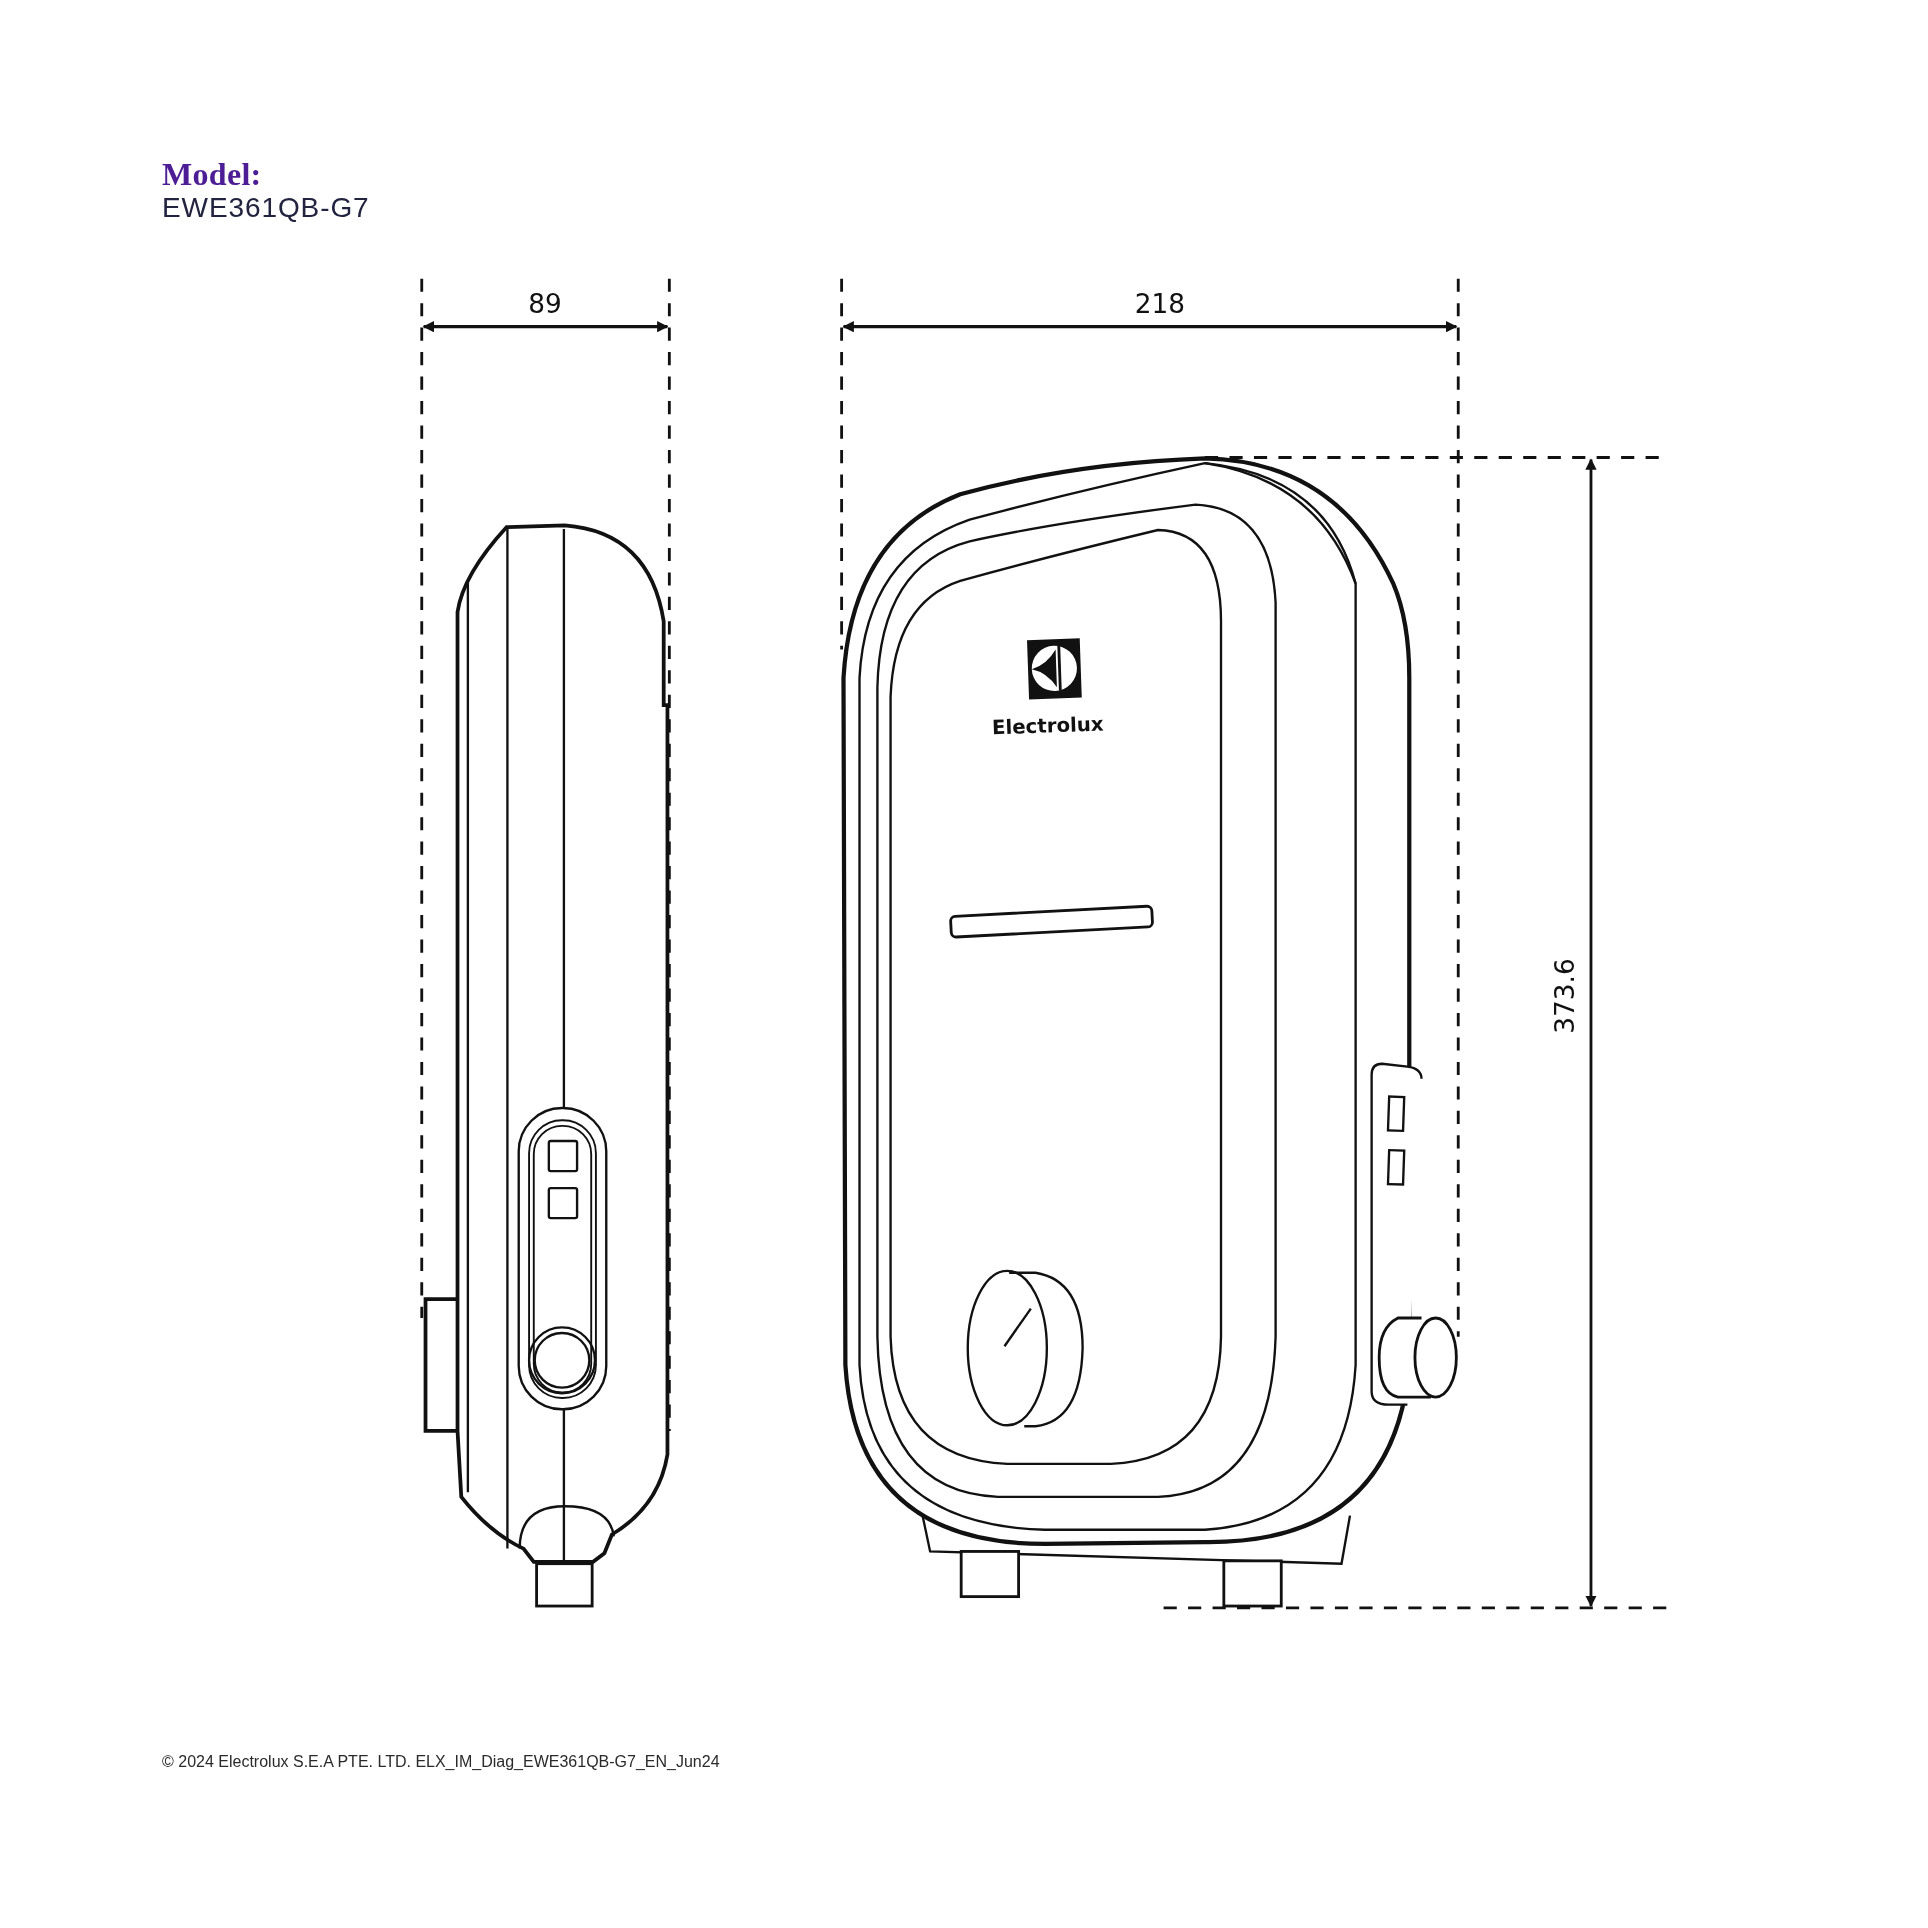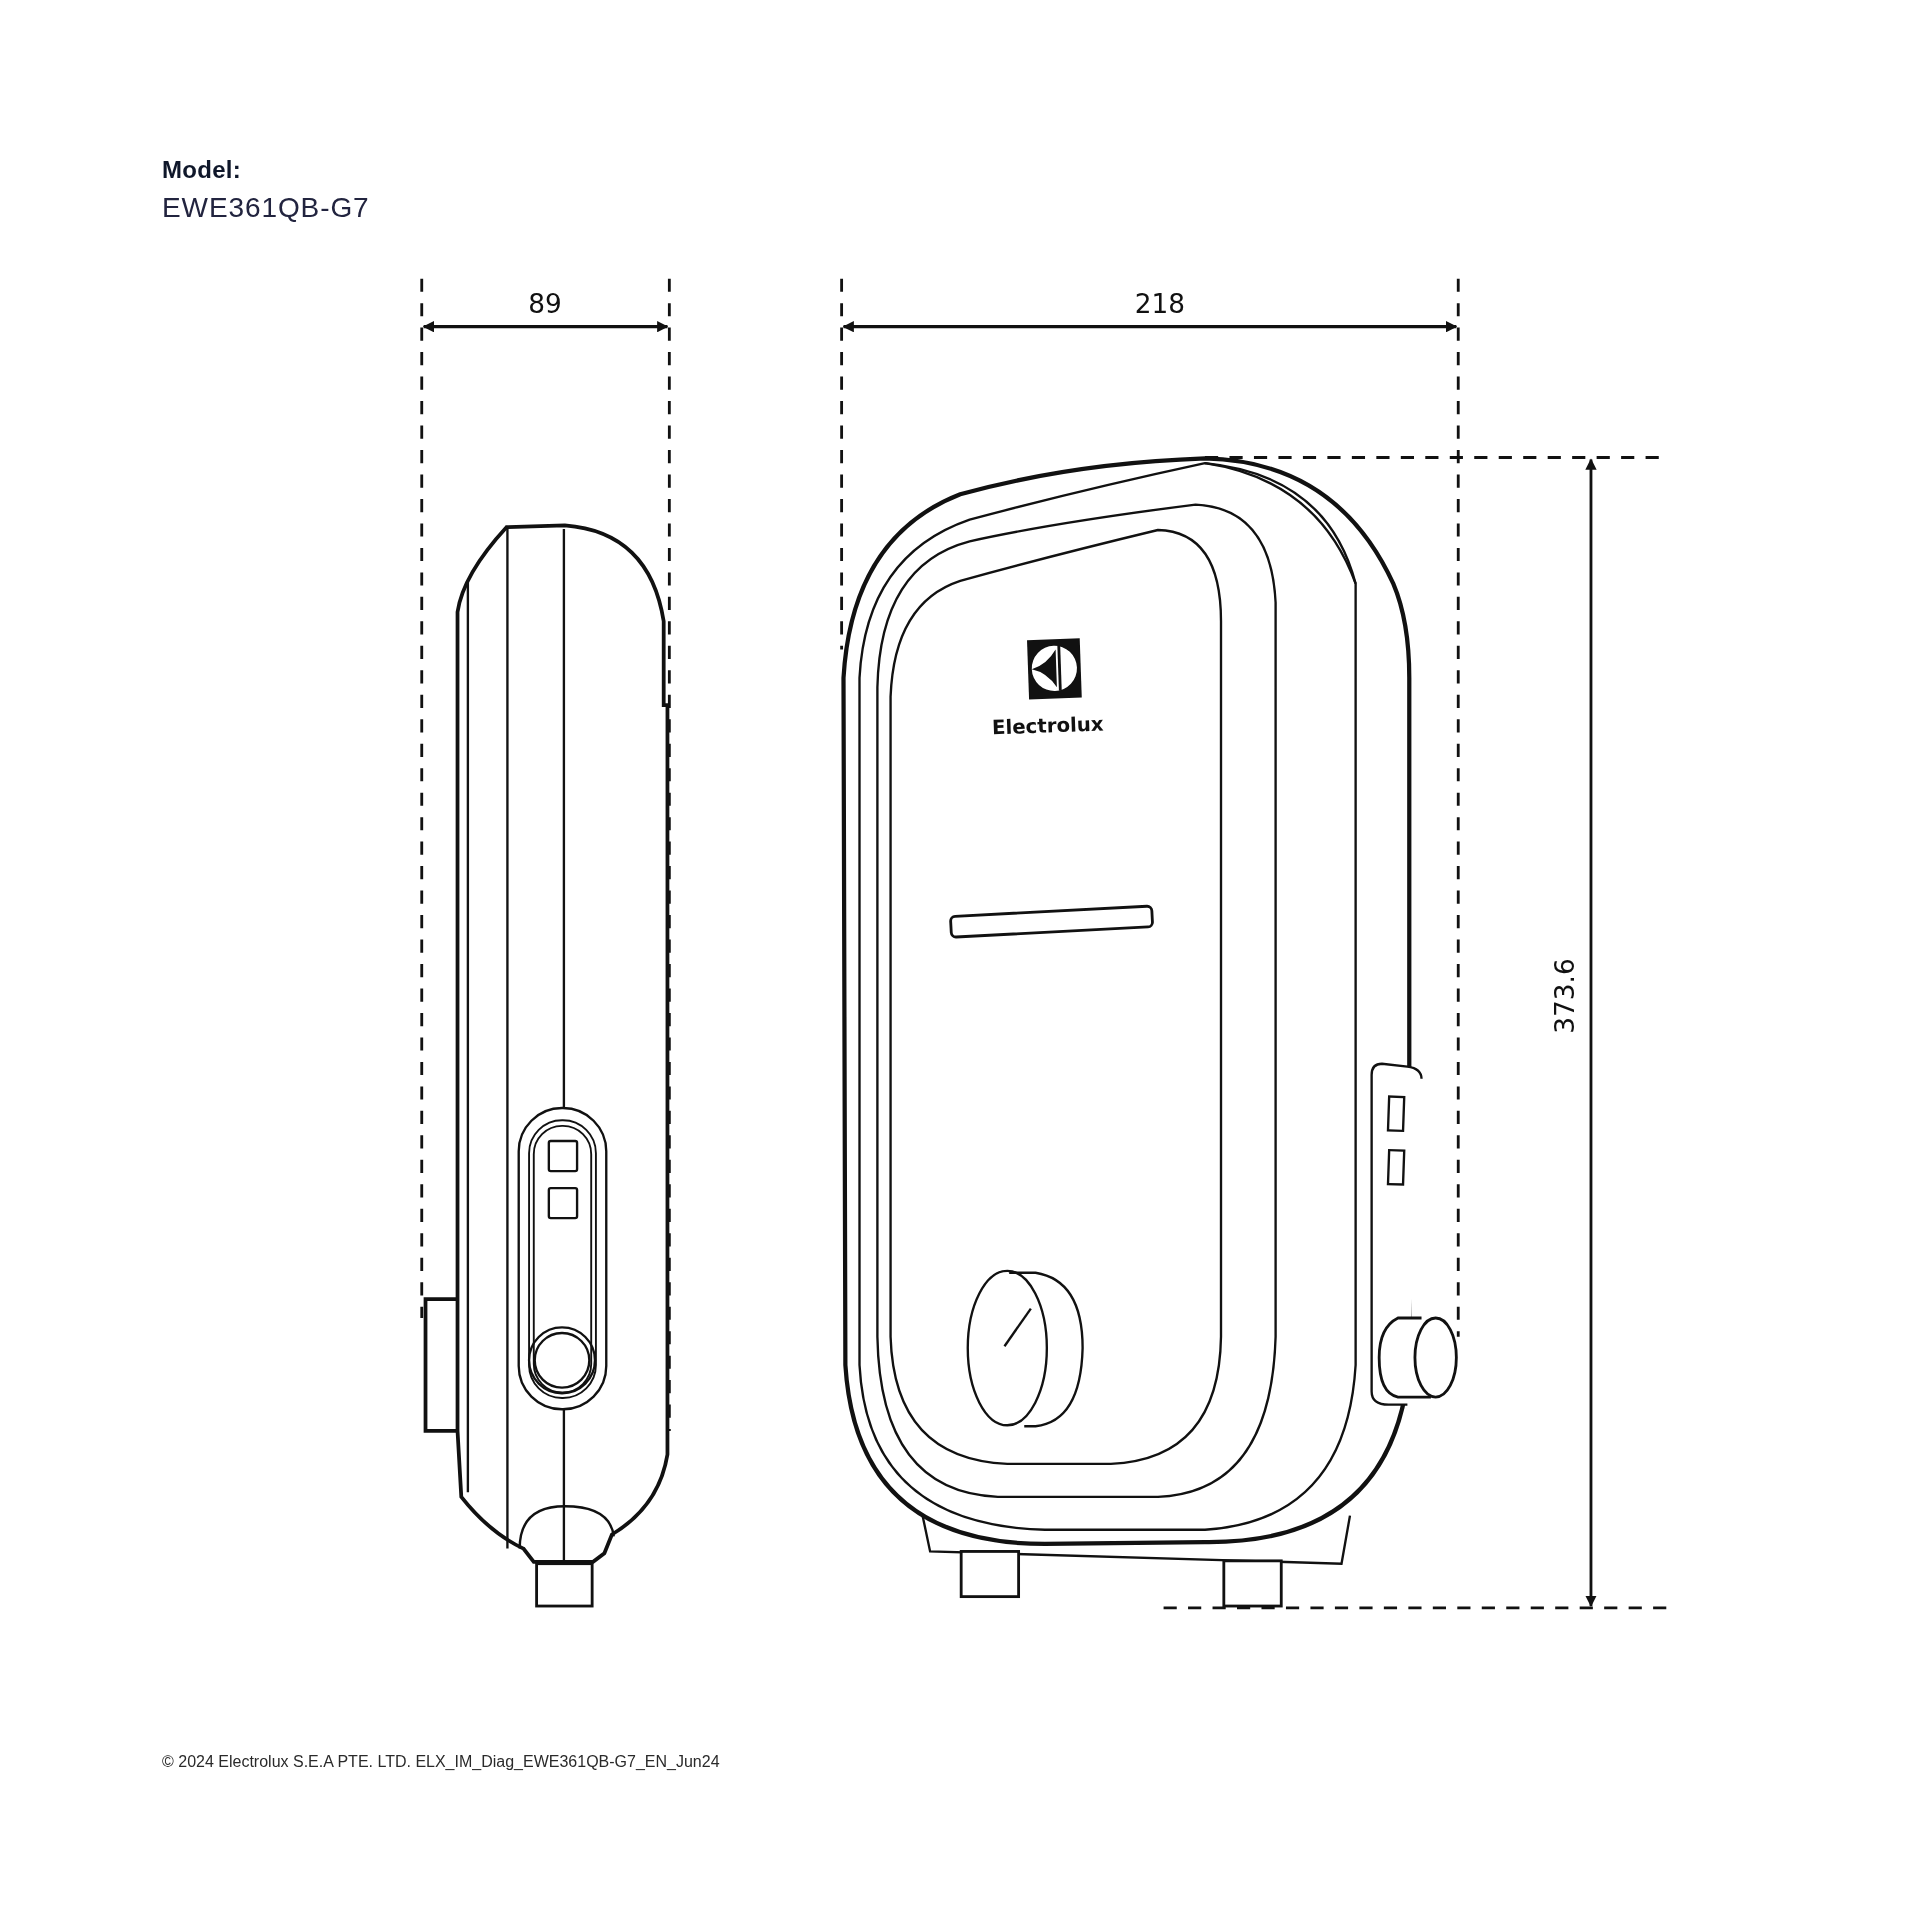--- a/index.html
+++ b/index.html
@@ -1,19 +1,19 @@
 <!DOCTYPE html>
 <html style="font-size:15px"><head>
 <meta charset="utf-8">
 <style>
   html, body { margin:0; padding:0; background:#ffffff; }
   body { width:1928px; height:1928px; position:relative; overflow:hidden;
          font-family:"Liberation Sans", "DejaVu Sans", sans-serif; color:#1b1d3a; }
-  .model-label { position:absolute; left:162px; top:156px; font-size:24px; font-weight:700;
-                 color:#0f172a; letter-spacing:0.3px; }
+  .model-label { position:absolute; left:162px; top:156px; font-size:32px; font-weight:700;
+                 color:#4c1d95; letter-spacing:0.3px;font-family:Liberation Serif, serif; }
   .model-value { position:absolute; left:162px; top:192px; font-size:28px; font-weight:400;
                  color:#22243f; letter-spacing:0.9px; }
   .footer { position:absolute; left:162px; top:1753px; font-size:16px; color:#2a2a2a; }
   svg.drawing { position:absolute; left:0; top:0; width:1928px; height:1928px; }
   .dim-text { font-family:"DejaVu Sans", sans-serif; font-size:28px; fill:#111; }
 </style>
 </head>
 <body>
 
 <div class="model-label">Model:</div>

